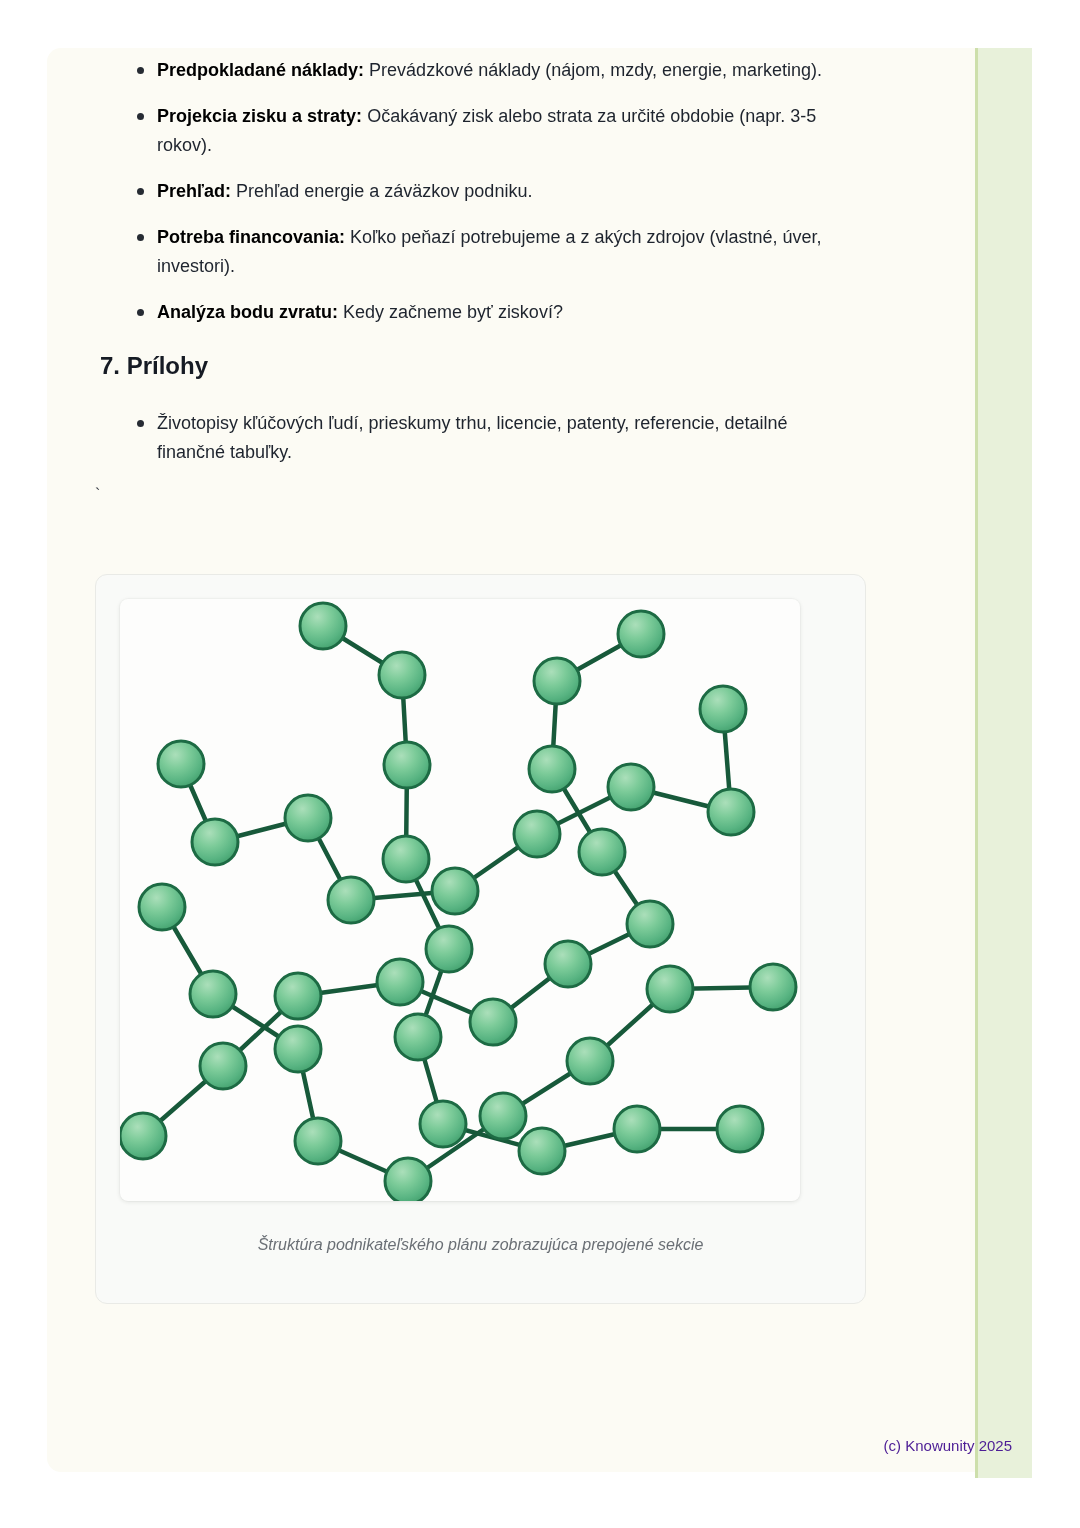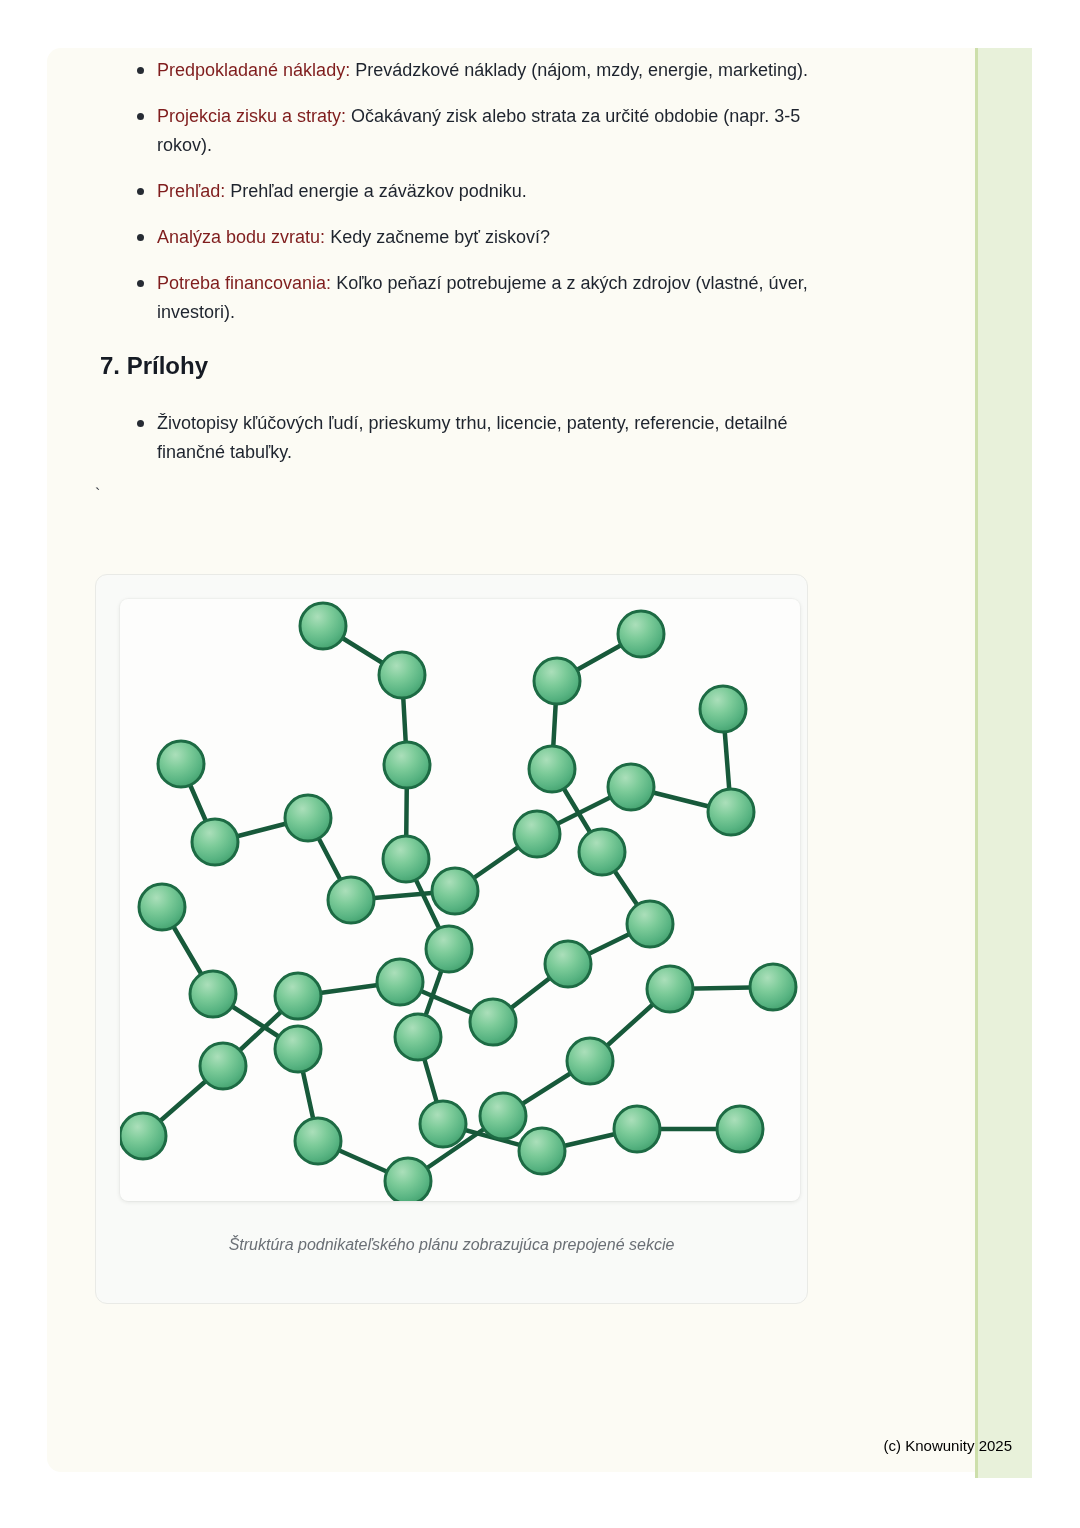--- a/index.html
+++ b/index.html
@@ -21,58 +21,58 @@
   }
   ul.bullet-list{
     list-style:none;margin:0;padding:0;
     font-size:18px;line-height:29px;
   }
   ul.bullet-list li{position:relative;margin:0 0 17px 0;}
   ul.bullet-list li::before{
     content:"";position:absolute;left:-20px;top:11px;width:7px;height:7px;border-radius:50%;
     background:#262b33;
   }
-  ul.bullet-list .lead{font-weight:400;color:#7f1d1d;text-align:center;}
+  ul.bullet-list .lead{font-weight:700;color:#000000;text-align:center;}
   .section-heading{
     font-size:24px;line-height:29px;font-weight:700;color:#161b24;
     margin:24px 0 29px -57px;
   }
   .stray-char{
     margin:14px 0 0 -62px;font-size:16px;line-height:22px;color:#3a3f48;
   }
   figure.figure-card{
-    margin:68px 0 0 -62px;width:713px;height:730px;box-sizing:border-box;
+    margin:68px 0 0 -62px;width:771px;height:730px;box-sizing:border-box;
     background:#f9faf8;border:1px solid #e9eae6;border-radius:12px;
     padding:24px;
   }
   .figure-panel{
     width:680px;height:602px;background:#fdfdfc;border-radius:8px;
     box-shadow:0 1px 4px rgba(30,40,30,0.10), 0 0 0 1px rgba(0,0,0,0.02);
     overflow:hidden;
   }
   figcaption{
     margin-top:32px;text-align:center;font-style:italic;
     font-size:16px;line-height:24px;color:#6a6f75;
   }
   .footer-credit{
     position:absolute;top:1436px;right:68px;font-size:15px;line-height:20px;
-    color:#000000;z-index:5;
+    color:#4c1d95;z-index:5;
   }
 </style>
 </head>
 <body>
 
 <div class="content-card">
 
   <ul class="bullet-list">
       <li><span class="lead">Predpokladané náklady:</span> <span>Prevádzkové náklady (nájom, mzdy, energie, marketing).</span></li>
       <li><span class="lead">Projekcia zisku a straty:</span> <span>Očakávaný zisk alebo strata za určité obdobie (napr. 3-5 rokov).</span></li>
       <li><span class="lead">Prehľad:</span> <span>Prehľad energie a záväzkov podniku.</span></li>
+      <li><span class="lead">Potreba financovania:</span> <span>Koľko peňazí potrebujeme a z akých zdrojov (vlastné, úver, investori).</span></li>
       <li><span class="lead">Analýza bodu zvratu:</span> <span>Kedy začneme byť ziskoví?</span></li>
-      <li><span class="lead">Potreba financovania:</span> <span>Koľko peňazí potrebujeme a z akých zdrojov (vlastné, úver, investori).</span></li>
     </ul>
 
   <div class="section-heading">
     <span>7. Prílohy</span>
   </div>
 
   <ul class="bullet-list">
       <li><span>Životopisy kľúčových ľudí, prieskumy trhu, licencie, patenty, referencie, detailné finančné tabuľky.</span></li>
     </ul>
 

